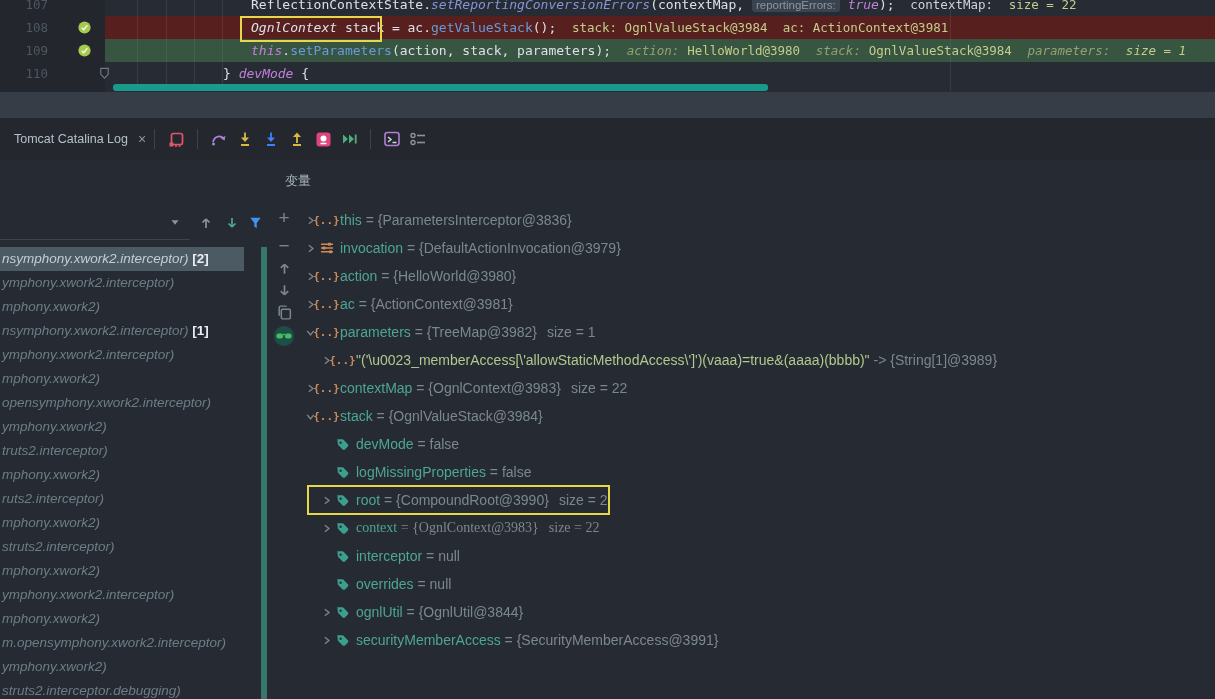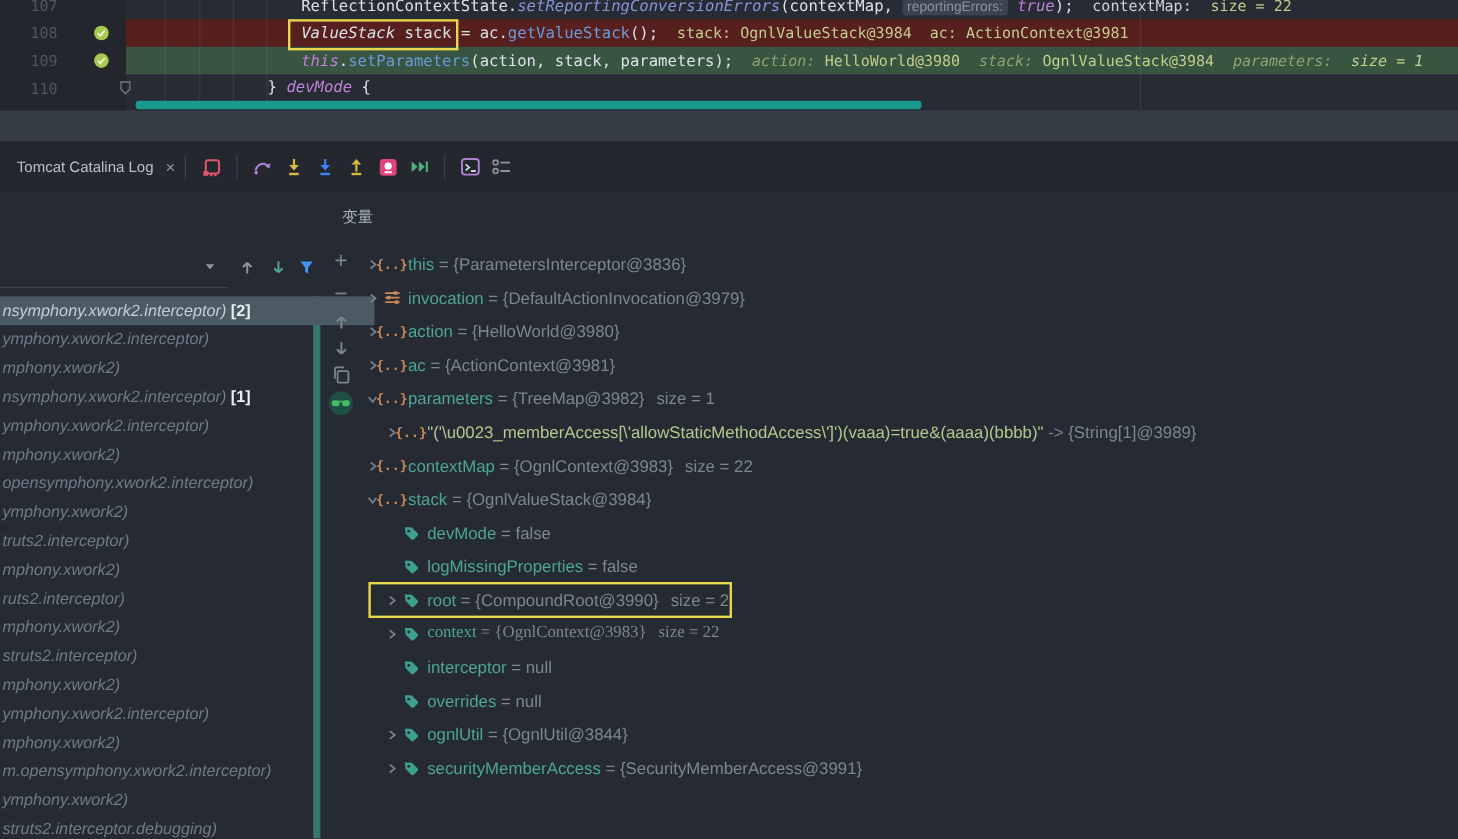--- a/index.html
+++ b/index.html
@@ -41,21 +41,21 @@
   .tb-sep{width:1px;height:20px;background:#3d434d;margin:0 8px;}
   .tb-icon{width:18px;height:18px;margin:0 4px;display:flex;align-items:center;justify-content:center;}
   #tabbar .tb-icon:first-of-type{margin-left:12px;}
   
   #debug{position:absolute;left:0;top:160px;width:1215px;height:539px;background:#262b33;}
   #vars-title{position:absolute;left:285px;top:12px;font-size:13px;color:#aab5bf;}
   
   #frames{position:absolute;left:0;top:45px;width:268px;height:494px;}
   .frames-tb-icon{position:absolute;width:16px;height:16px;}
   #frames-divider{position:absolute;left:0;top:34px;width:190px;height:1px;background:#3b4450;}
-  .frame-row{position:absolute;left:0;width:312px;height:24px;line-height:24px;
+  .frame-row{position:absolute;left:0;width:244px;height:24px;line-height:24px;
              font-size:13.5px;font-style:italic;color:#6e7c87;white-space:pre;
              padding-left:2px;box-sizing:border-box;overflow:hidden;}
   .frame-row.selected{background:#4c5a64;color:#c3ced6;}
   .frame-badge{font-style:normal;font-weight:bold;color:#e9eef3;}
   #frames-scrollbar{position:absolute;left:261px;top:42px;width:6px;height:452px;background:#35776c;}
   
   .watch-icon{position:absolute;left:272px;width:24px;height:24px;display:flex;
               align-items:center;justify-content:center;color:#7b868f;font-size:19px;}
   
   .var-row{position:absolute;left:300px;height:28px;display:flex;align-items:center;
@@ -75,21 +75,21 @@
 <div id="app">
   <div id="editor">
       <div class="row-band band-red" style="top: 16px;"></div>
       <div class="row-band band-green" style="top: 39px;"></div>
       <div class="indent-guide" style="left: 137px;"></div>
       <div class="indent-guide" style="left: 166px;"></div>
       <div class="indent-guide" style="left: 194px;"></div>
       <div class="indent-guide" style="left: 222px;"></div>
       <div class="indent-guide" style="left: 950px;"></div>
       <div class="code-line" style="top: -7px; left: 251px;"><span class="tok-plain">ReflectionContextState.</span><span class="tok-method-i">setReportingConversionErrors</span><span class="tok-plain">(contextMap, </span><span class="tok-hint">reportingErrors:</span><span class="tok-plain"> </span><span class="tok-kw-i">true</span><span class="tok-plain">);</span><span class="tok-plain">  </span><span class="tok-dbg-white">contextMap:</span><span class="tok-plain">  </span><span class="tok-dbg-val">size = 22</span></div>
-      <div class="code-line" style="top: 16px; left: 251px;"><span class="tok-type-i">ValueStack</span><span class="tok-plain"> stack = </span><span class="tok-plain">ac.</span><span class="tok-method">getValueStack</span><span class="tok-plain">();</span><span class="tok-plain">  </span><span class="tok-dbg-val">stack: OgnlValueStack@3984  ac: ActionContext@3981</span></div>
+      <div class="code-line" style="top: 16px; left: 251px;"><span class="tok-type-i">OgnlContext</span><span class="tok-plain"> stack = </span><span class="tok-plain">ac.</span><span class="tok-method">getValueStack</span><span class="tok-plain">();</span><span class="tok-plain">  </span><span class="tok-dbg-val">stack: OgnlValueStack@3984  ac: ActionContext@3981</span></div>
       <div class="code-line" style="top: 39px; left: 251px;"><span class="tok-kw-i">this</span><span class="tok-plain">.</span><span class="tok-method">setParameters</span><span class="tok-plain">(action, stack, parameters);</span><span class="tok-plain">  </span><span class="tok-dbg-label-i">action:</span><span class="tok-plain"> </span><span class="tok-dbg-val">HelloWorld@3980</span><span class="tok-plain">  </span><span class="tok-dbg-label-i">stack:</span><span class="tok-plain"> </span><span class="tok-dbg-val">OgnlValueStack@3984</span><span class="tok-plain">  </span><span class="tok-dbg-label-i">parameters:</span><span class="tok-plain">  </span><span class="tok-dbg-val-i">size = 1</span></div>
       <div class="code-line" style="top: 62px; left: 223px;"><span class="tok-plain">} </span><span class="tok-kw-i">devMode</span><span class="tok-plain"> {</span></div>
       <div class="gutter-bg"></div>
       <div class="line-num" style="top: -7px;">107</div>
       <div class="line-num" style="top: 16px;">108</div>
       <div class="gutter-icon" style="left: 77px; top: 20px;"><svg width="15" height="15" viewBox="0 0 16 16">
           <circle cx="8" cy="8" r="6.5" fill="#a6c94f"></circle>
           <path d="M5 8.3l2.1 2.2 4-4.8" stroke="#eef6dc" stroke-width="1.7" fill="none"></path>
         </svg></div>
       <div class="line-num" style="top: 39px;">109</div>

